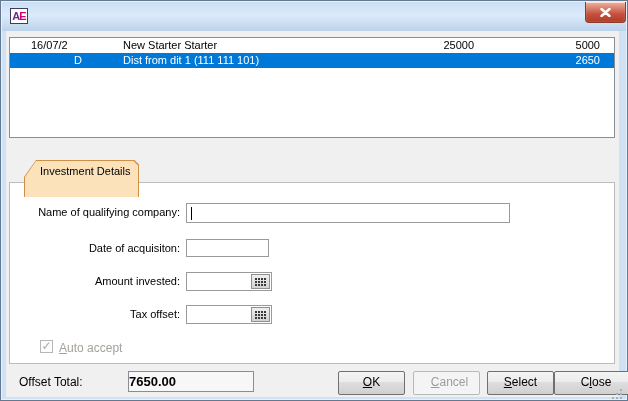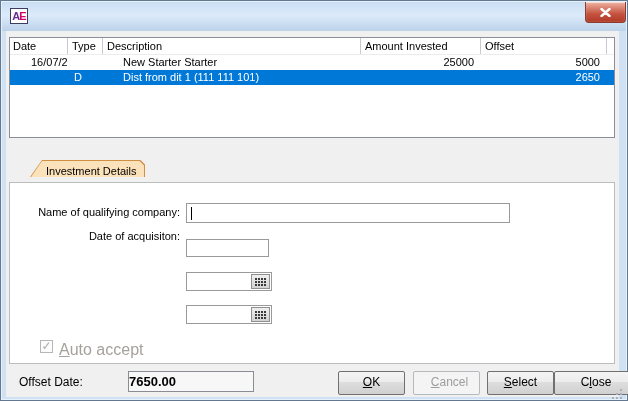--- a/index.html
+++ b/index.html
@@ -38,21 +38,21 @@
     white-space:nowrap;overflow:hidden;}
   .lv-header .hc:first-child{border-left:none;padding-left:3px;}
   .lv-row{display:grid;grid-template-columns:57px 35px 258px 120px 126px 1fr;
     height:15px;line-height:15px;color:#000;}
   .lv-row .c{padding-left:21px;white-space:nowrap;overflow:hidden;}
   .lv-row .c.type{padding-left:7px;}
   .lv-row .c.num{text-align:right;padding-right:6px;padding-left:0;}
   .lv-row.selected{background:#0078d7;color:#fff;}
 
   
-  .tab{position:absolute;left:24px;top:129px;height:17px;z-index:2;
+  .tab{position:absolute;left:18px;top:129px;height:37px;z-index:2;
     clip-path:polygon(12px 0,calc(100% - 5px) 0,100% 5px,100% 100%,0 100%,0 17px);
     background:#cf9045;}
   .tab::after{content:"";position:absolute;left:1px;right:1px;top:1px;bottom:0;
     clip-path:polygon(11px 0,calc(100% - 5px) 0,100% 5px,100% 100%,0 100%,0 16px);
     background:#fbe2bb;}
   .tab span{position:relative;z-index:1;display:block;padding:0 9px 0 16px;
     font-size:11px;line-height:22px;color:#000;}
 
   
   .panel{position:absolute;left:3px;top:151px;width:606px;height:182px;
@@ -64,21 +64,21 @@
   .caret{position:absolute;width:1px;height:13px;background:#000;z-index:3;}
   .spin{position:absolute;border:1px solid #9a9a9a;background:#fff;display:flex;}
   .spin input{flex:1;min-width:0;border:none;outline:none;
     font:12px "Liberation Sans",sans-serif;padding:0 2px;}
   .calc{width:19px;margin:1px;border:1px solid #8f8f8f;padding:0;cursor:pointer;
     background:linear-gradient(180deg,#efefef,#d2d2d2);
     display:flex;align-items:center;justify-content:center;}
   .cb-box{position:absolute;width:13px;height:13px;background:#fcfcfc;
     border:1px solid #b6b6b6;color:#a8adad;font-size:12px;line-height:11px;
     text-align:center;}
-  .cb-label{position:absolute;font-size:16px;color:#a5a19c;}
+  .cb-label{position:absolute;font-size:12px;color:#a5a19c;}
 
   
   .footer-label{position:absolute;left:13px;top:344px;font-size:12px;color:#000;}
   .total-field{position:absolute;left:122px;top:340px;width:126px;height:21px;
     background:#f7f7f7;border:1px solid #898c95;text-align:left;
     font-weight:bold;font-size:13px;line-height:19px;padding-right:5px;color:#000;}
   .btn{position:absolute;top:340px;width:67px;height:24px;cursor:pointer;
     border:1px solid #707070;border-radius:2px;
     background:linear-gradient(180deg,#f4f4f4 0%,#ececec 45%,#dedede 46%,#d0d0d0 100%);
     font-size:12px;color:#000;text-align:center;line-height:21px;}
@@ -100,28 +100,20 @@
     <div class="close-btn">
       <svg width="11" height="9" viewBox="0 0 11 9">
         <path d="M1.5 1 L9.5 8 M9.5 1 L1.5 8" stroke="#ffffff" stroke-width="2.4" stroke-linecap="round"></path>
       </svg>
     </div>
   </div>
 
   <div class="client">
 
     <div class="listview">
-      <div class="lv-header">
-        <div class="hc">Date</div>
-        <div class="hc">Type</div>
-        <div class="hc">Description</div>
-        <div class="hc">Amount Invested</div>
-        <div class="hc">Offset</div>
-        <div class="hc"></div>
-      </div>
       <div class="lv-row">
         <div class="c">16/07/2017</div>
         <div class="c type"></div>
         <div class="c">New Starter Starter</div>
         <div class="c num">25000</div>
         <div class="c num">5000</div>
         <div class="c"></div>
       </div>
       <div class="lv-row selected">
         <div class="c"></div>
@@ -135,23 +127,24 @@
 
     <div class="tab">
       <span>Investment Details</span>
     </div>
 
     <div class="panel">
       <div class="flabel" style="top:23px;">Name of qualifying company:</div>
       <input class="txt" style="left: 176px; top: 20px; width: 324px; height: 20px;" value="">
       <div class="caret" style="left:181px;top:24px;"></div>
 
-      <div class="flabel" style="top:47px;text-align:right;">Date of acquisiton:</div>
+      <div class="flabel" style="top:59px;text-align:right;">Date of acquisiton:</div>
       <input class="txt" style="left: 176px; top: 56px; width: 83px; height: 18px;" value="">
 
+      <div class="flabel" style="top:92px;">Amount invested:</div>
       <div class="spin" style="left:176px;top:89px;width:86px;height:19px;">
         <input value="" style="">
         <button class="calc">
           <svg width="11" height="8" viewBox="0 0 11 8">
             <g fill="#3a3a3a">
               <rect x="0" y="0" width="2" height="2"></rect>
                 <rect x="3" y="0" width="2" height="2"></rect>
                 <rect x="6" y="0" width="2" height="2"></rect>
                 <rect x="9" y="0" width="2" height="2"></rect>
               <rect x="0" y="3" width="2" height="2"></rect>
@@ -160,20 +153,21 @@
                 <rect x="9" y="3" width="2" height="2"></rect>
               <rect x="0" y="6" width="2" height="2"></rect>
                 <rect x="3" y="6" width="2" height="2"></rect>
                 <rect x="6" y="6" width="2" height="2"></rect>
                 <rect x="9" y="6" width="2" height="2"></rect>
             </g>
           </svg>
         </button>
       </div>
 
+      <div class="flabel" style="top:125px;">Tax offset:</div>
       <div class="spin" style="left:176px;top:122px;width:86px;height:19px;">
         <input value="" style="">
         <button class="calc">
           <svg width="11" height="8" viewBox="0 0 11 8">
             <g fill="#3a3a3a">
               <rect x="0" y="0" width="2" height="2"></rect>
                 <rect x="3" y="0" width="2" height="2"></rect>
                 <rect x="6" y="0" width="2" height="2"></rect>
                 <rect x="9" y="0" width="2" height="2"></rect>
               <rect x="0" y="3" width="2" height="2"></rect>
@@ -190,21 +184,21 @@
       </div>
 
       <div class="cb-box" style="left:30px;top:157px;">
         <span>✓</span>
       </div>
       <div class="cb-label" style="left:49px;top:158px;">
         <span></span><span class="mn">A</span><span>uto accept</span>
       </div>
     </div>
 
-    <div class="footer-label">Offset Date:</div>
+    <div class="footer-label">Offset Total:</div>
     <div class="total-field">7650.00</div>
 
     <div class="btn" style="left:332px;">
       <span></span><span class="mn">O</span><span>K</span>
     </div>
     <div class="btn disabled" style="left:407px;">
       <span></span><span class="mn">C</span><span>ancel</span>
     </div>
     <div class="btn" style="left:481px;">
       <span></span><span class="mn">S</span><span>elect</span>

